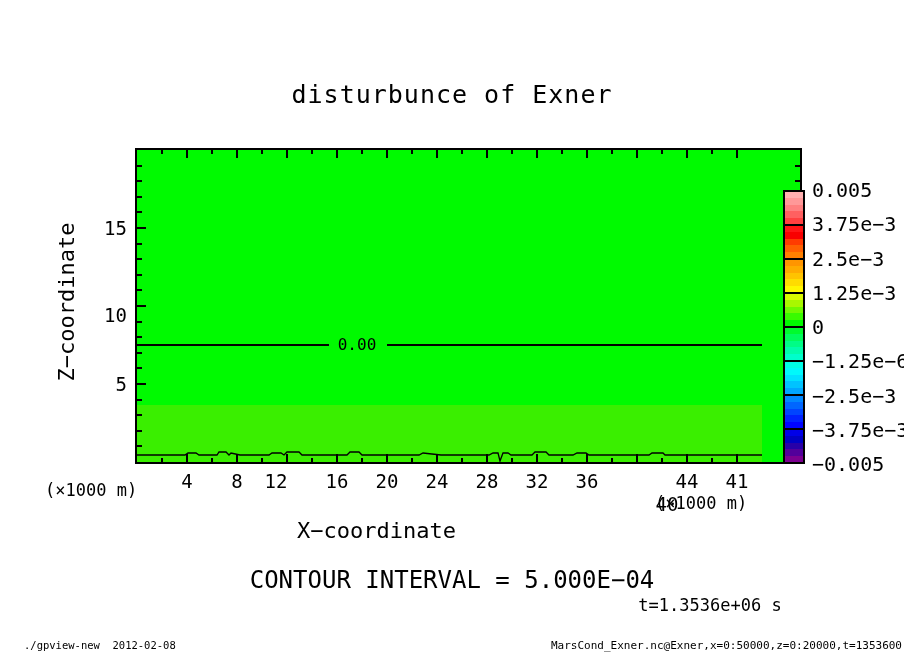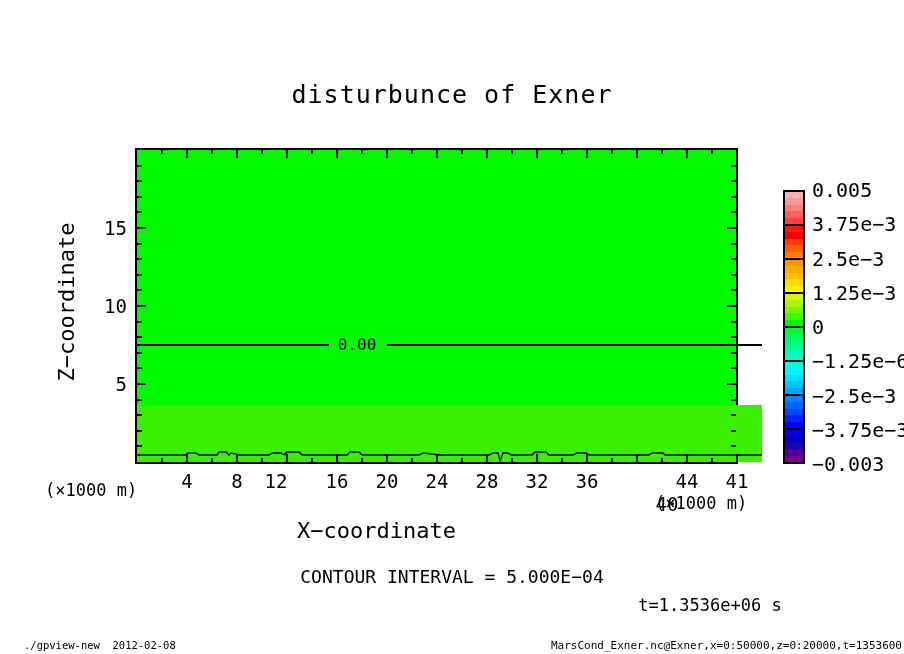--- a/index.html
+++ b/index.html
@@ -2,37 +2,37 @@
 <html><head>
 <meta charset="utf-8">
 <style>
   html,body{margin:0;padding:0;background:#fff;}
   .canvas{position:relative;width:904px;height:654px;background:#ffffff;
           font-family:"DejaVu Sans Mono", monospace;color:#000;overflow:hidden;}
   .abs{position:absolute;}
   .title{top:80px;left:0;width:904px;text-align:center;font-size:25px;letter-spacing:1px;}
   .ylabel{left:66px;top:302px;transform:translate(-50%,-50%) rotate(-90deg);font-size:22px;white-space:nowrap;}
   .xlabel{top:518px;left:0;width:753px;text-align:center;font-size:22px;}
-  .plot{left:135px;top:148px;width:603px;height:316px;border:2px solid #000;box-sizing:border-box;}
+  .plot{left:135px;top:148px;width:667px;height:316px;border:2px solid #000;box-sizing:border-box;}
   .lower-band{position:absolute;left:0;top:255px;width:625px;height:57px;}
   .zc{position:absolute;height:2px;background:#000;top:194px;}
   .zc-label{position:absolute;top:186px;left:220px;transform:translateX(-50%);font-size:16px;line-height:18px;}
   .tick{position:absolute;background:#000;}
   .xtick-label{position:absolute;top:470px;transform:translateX(-50%);font-size:19px;line-height:22px;}
   .ytick-label{position:absolute;left:70px;width:57px;text-align:right;font-size:19px;line-height:22px;}
   .unit{font-size:17px;line-height:20px;white-space:nowrap;}
   .unit-left{left:45px;top:480px;}
   .unit-right{left:655px;top:493px;}
   .cbar{left:783px;top:190px;width:22px;height:274px;border:2px solid #000;box-sizing:border-box;
         display:flex;flex-direction:column;}
   .cbar-seg{flex:1;display:flex;flex-direction:column;border-bottom:2px solid #000;}
   .cbar-seg:last-child{border-bottom:none;}
   .cbar-sub{flex:1;}
   .cbar-label{position:absolute;left:812px;font-size:20px;line-height:22px;white-space:nowrap;}
-  .contour-interval{top:566px;left:0;width:904px;text-align:center;font-size:18px;}
+  .contour-interval{top:566px;left:0;width:904px;text-align:center;font-size:24px;}
   .time-note{top:595px;left:630px;width:160px;text-align:center;font-size:17px;}
   .footer{top:639px;font-size:10.5px;white-space:pre;}
   .footer-left{left:24px;}
   .footer-right{right:2px;font-size:11px;}
   svg{display:block;}
 </style>
 </head>
 <body>
 
 <div class="canvas">
@@ -146,21 +146,21 @@
       <div class="abs xtick-label" style="left: 437px;">24</div>
       <div class="abs xtick-label" style="left: 487px;">28</div>
       <div class="abs xtick-label" style="left: 537px;">32</div>
       <div class="abs xtick-label" style="left: 587px;">36</div>
       <div class="abs xtick-label" style="left: 667px; margin-top: 23px;">40</div>
       <div class="abs xtick-label" style="left: 687px;">44</div>
       <div class="abs xtick-label" style="left: 737px;">41</div>
     </div>
   <div id="yTickLabels">
       <div class="abs ytick-label" style="top: 373px;">5</div>
-      <div class="abs ytick-label" style="top: 295px;">10</div>
+      <div class="abs ytick-label" style="top: 304px;">10</div>
       <div class="abs ytick-label" style="top: 217px;">15</div>
     </div>
 
   <div class="abs unit unit-left">(×1000 m)</div>
   <div class="abs unit unit-right">(×1000 m)</div>
 
   <div class="abs xlabel">X−coordinate</div>
 
   <div class="abs cbar" id="cbar">
       <div class="cbar-seg">
@@ -222,21 +222,21 @@
     </div>
   <div id="cbarLabels">
       <div class="abs cbar-label" style="top: 179px;">0.005</div>
       <div class="abs cbar-label" style="top: 213.25px;">3.75e−3</div>
       <div class="abs cbar-label" style="top: 247.5px;">2.5e−3</div>
       <div class="abs cbar-label" style="top: 281.75px;">1.25e−3</div>
       <div class="abs cbar-label" style="top: 316px;">0</div>
       <div class="abs cbar-label" style="top: 350.25px;">−1.25e−6</div>
       <div class="abs cbar-label" style="top: 384.5px;">−2.5e−3</div>
       <div class="abs cbar-label" style="top: 418.75px;">−3.75e−3</div>
-      <div class="abs cbar-label" style="top: 453px;">−0.003</div>
+      <div class="abs cbar-label" style="top: 453px;">−0.005</div>
     </div>
 
   <div class="abs contour-interval">CONTOUR INTERVAL = 5.000E−04</div>
   <div class="abs time-note">t=1.3536e+06 s</div>
 
   <div class="abs footer footer-left">./gpview-new  2012-02-08</div>
   <div class="abs footer footer-right">MarsCond_Exner.nc@Exner,x=0:50000,z=0:20000,t=1353600</div>
 
 </div>
 

